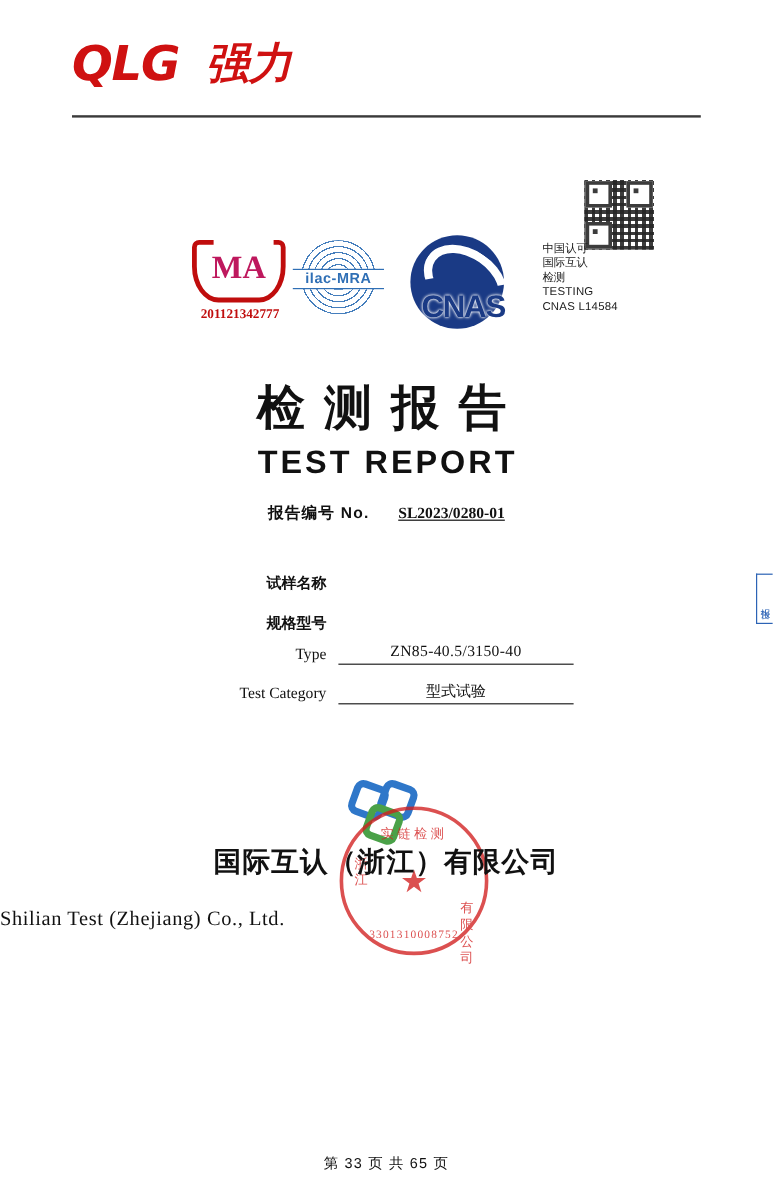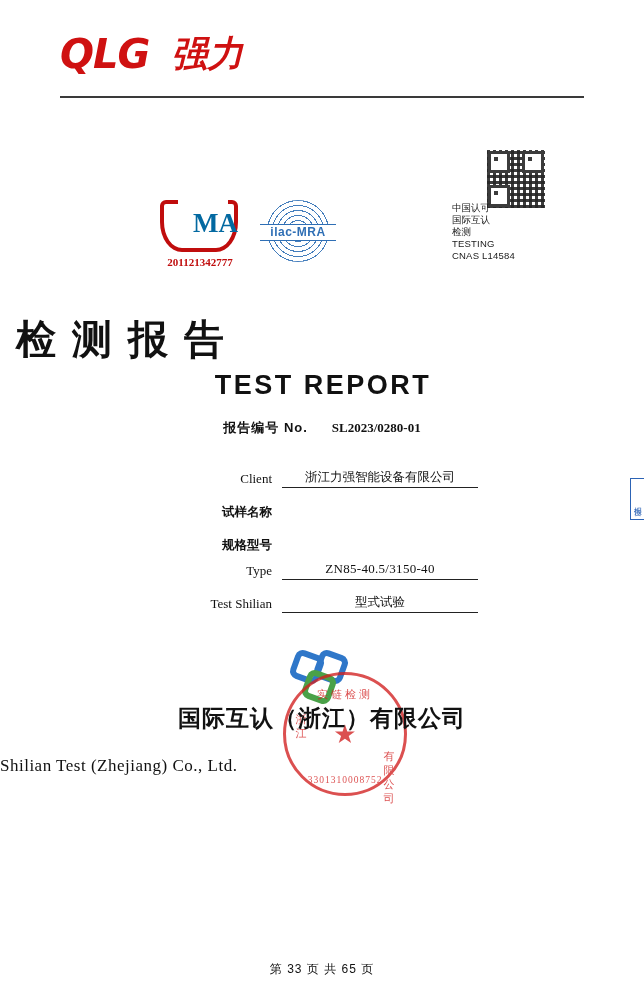--- a/index.html
+++ b/index.html
@@ -107,40 +107,40 @@
   .cma-shape::after {
     content: "";
     position: absolute;
     left: 14px; top: -4px;
     width: 50px; height: 6px;
     background: #ffffff;
   }
   .cma-text {
     position: absolute;
     top: 8px; left: 0; width: 78px;
-    text-align: right;
+    text-align: center;
     font-family: "Liberation Serif", serif;
     font-weight: bold;
     font-size: 27px;
-    color: #0369a1;
+    color: #be185d;
     letter-spacing: 0px;
   }
   .cma-num {
     position: absolute;
     top: 56px; left: -2px;
     width: 84px;
     text-align: center;
     font-family: "Liberation Serif", serif;
     font-weight: bold;
     font-size: 11px;
     color: #c00d0d;
   }
   
   .ilac {
-    position: absolute; left: 100px; top: 4px;
+    position: absolute; left: 84px; top: 4px;
     width: 76px; height: 66px;
   }
   .ilac-circle {
     position: absolute; left: 3px; top: 0;
     width: 70px; height: 62px;
     border-radius: 50%;
     background:
       repeating-radial-gradient(circle at 50% 50%, #2f6fb5 0 1px, #ffffff 1px 5px);
     opacity: .9;
   }
@@ -199,48 +199,49 @@
     font-size: 9.5px;
     line-height: 12px;
     color: #1a1a1a;
   }
   .cnas-side .en { letter-spacing: .2px; }
 
   
   .title-cn {
     position: absolute;
     top: 312px; left: 0; width: 616px;
-    text-align: left;
+    text-align: center;
     font-family: "DejaVu Sans", sans-serif;
     font-weight: bold;
     font-size: 40px;
     letter-spacing: 16px;
     text-indent: 16px;
     color: #111;
+    padding-left: 10px;
   }
   .title-en {
     position: absolute;
     top: 370px; left: 1px; width: 644px;
     text-align: center;
     font-family: "Liberation Sans", sans-serif;
     font-weight: bold;
     font-size: 27px;
     letter-spacing: 2.5px;
     color: #111;
   }
   .report-no {
     position: absolute;
     top: 419px; left: 0; width: 644px;
     text-align: center;
     font-size: 13px;
     font-weight: bold;
     color: #111;
   }
   .report-no .lbl { letter-spacing: 1px; }
-  .report-no .val { font-family: "Liberation Serif", serif; font-weight: bold; margin-left: 24px; }
+  .report-no .val { font-family: "Liberation Serif", serif; font-weight: bold; margin-left: 24px; text-decoration: underline; }
 
   
   .info {
     position: absolute;
     top: 462px;
     left: 178px;
     width: 300px;
   }
   .info-row {
     display: flex;
@@ -422,63 +423,64 @@
     <div class="cma-shape"></div>
     <div class="cma-text">MA</div>
     <div class="cma-num">201121342777</div>
   </div>
 
   <div class="ilac">
     <div class="ilac-circle"></div>
     <div class="ilac-band">ilac-MRA</div>
   </div>
 
+  <div class="cnas">
+    <div class="cnas-circle"></div>
+    <div class="cnas-swoosh"></div>
+    <div class="cnas-text">CNAS</div>
+  </div>
 
   <div class="cnas-side">
     <div>中国认可</div>
     <div>国际互认</div>
     <div>检测</div>
     <div class="en">TESTING</div>
     <div class="en">CNAS L14584</div>
   </div>
 </div>
 
 <div class="title-cn">检测报告</div>
 <div class="title-en">TEST REPORT</div>
 
 <div class="report-no">
   <span class="lbl">报告编号 No.</span><span class="val">SL2023/0280-01</span>
 </div>
 
 <div class="info">
 
-  <div class="info-row">
-    <div class="info-label en">Client</div>
-    <div class="info-value">浙江力强智能设备有限公司</div>
-  </div>
   <div class="info-spacer"></div>
 
   <div class="info-row">
     <div class="info-label">试样名称</div>
     <div style="flex:1"></div>
   </div>
   <div class="info-spacer"></div>
 
   <div class="info-row">
     <div class="info-label">规格型号</div>
     <div style="flex:1"></div>
   </div>
   <div class="info-row">
     <div class="info-label en">Type</div>
     <div class="info-value mono">ZN85-40.5/3150-40</div>
   </div>
   <div class="info-spacer"></div>
 
   <div class="info-row">
-    <div class="info-label en">Test Shilian</div>
+    <div class="info-label en">Test Category</div>
     <div class="info-value">型式试验</div>
   </div>
 </div>
 
 <div class="edge-tab">报告</div>
 
 <div class="chain">
   <span class="c1"></span>
   <span class="c2"></span>
   <span class="c3"></span>

